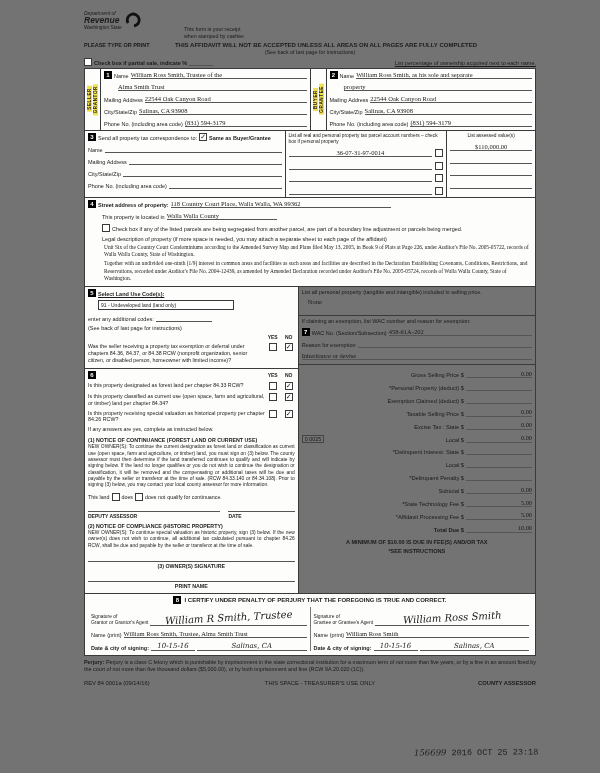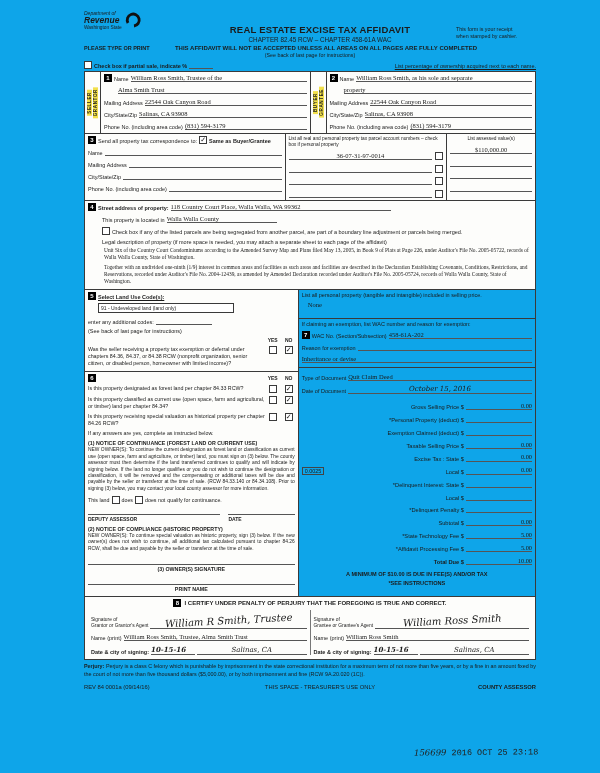--- a/index.html
+++ b/index.html
@@ -1,17 +1,17 @@
 <!DOCTYPE html>
 <html><head>
 <meta charset="utf-8">
 <style>
   html,body{margin:0;padding:0;}
   body{width:600px;height:773px;background:#f2f1ee;overflow:hidden;}
-  .page{position:relative;width:600px;height:773px;background:#0ea5e9;font-family:"Liberation Sans",sans-serif;color:#1b1b1b;}
+  .page{position:relative;width:600px;height:773px;background:#737373;font-family:"Liberation Sans",sans-serif;color:#1b1b1b;}
   .form{position:absolute;left:84px;top:10px;width:452px;}
   .box{border:1px solid #3a3a3a;background:#fdfdfb;}
   .bold{font-weight:bold;}
   .center{text-align:center;}
   .u{text-decoration:underline;}
   .lbl{font-size:5.5px;}
   .val{font-family:"Liberation Serif",serif;font-size:6.5px;}
   .hand{font-family:"DejaVu Serif",serif;font-style:italic;font-size:7px;}
   .num{display:inline-flex;flex:none;align-items:center;justify-content:center;width:8px;height:8px;background:#000;color:#fff;font-size:6px;font-weight:bold;}
   .cb{display:inline-block;flex:none;width:6px;height:6px;border:1px solid #3a3a3a;font-size:7px;line-height:5px;text-align:center;vertical-align:-1px;background:#fff;overflow:visible;}
@@ -98,21 +98,21 @@
   
   .sec8{margin-top:-1px;padding:2px 3px 4px 3px;}
   .certify{display:flex;align-items:center;gap:3px;justify-content:center;font-size:6px;}
   .sigcols{display:flex;margin-top:3px;}
   .sigcol{flex:1;padding:0 3px;}
   .sigcol + .sigcol{border-left:1px solid #777;}
   .sig-top{display:flex;align-items:flex-end;gap:2px;}
   .siglabels{font-size:4.9px;line-height:1.25;}
   .sigline-area{flex:1;text-align:center;border-bottom:1px solid #555;}
   .signature{display:inline-block;font-family:"DejaVu Serif",serif;font-style:italic;font-size:10px;transform:rotate(-3deg);white-space:nowrap;}
-  .hand-date{width:44px;font-weight:bold;}
+  .hand-date{width:44px;text-align:center;}
 
   .perjury{font-size:5.4px;line-height:1.35;margin-top:3px;text-align:justify;}
   .footer-row{display:flex;align-items:center;margin-top:6px;font-size:5.8px;}
   .footer-row .f1{width:130px;}
   .footer-row .f2{flex:1;text-align:center;}
   .footer-row .f3{width:110px;text-align:right;font-weight:bold;}
   .stamp{position:absolute;left:414px;top:747px;font-family:"Liberation Mono",monospace;font-size:8.5px;color:#222;transform:rotate(-.6deg);white-space:nowrap;}
   .stamp .no{font-family:"DejaVu Serif",serif;font-style:italic;}
 </style>
 </head>
@@ -125,24 +125,20 @@
       <div class="logo">
         <div class="logo-text">
           <div class="logo-dept">Department of</div>
           <div class="logo-rev">Revenue</div>
           <div class="logo-state">Washington State</div>
         </div>
         <svg width="17" height="17" viewBox="0 0 17 17">
             <path d="M3 12 A6 6 0 1 1 9 15" fill="none" stroke="#111" stroke-width="2.8"></path>
           </svg>
       </div>
-      <div class="hdr-center">
-        <div class="title">REAL ESTATE EXCISE TAX AFFIDAVIT</div>
-        <div class="chapter">CHAPTER 82.45 RCW – CHAPTER 458-61A WAC</div>
-      </div>
       <div class="receipt">
         <div>This form is your receipt</div>
         <div>when stamped by cashier.</div>
       </div>
     </div>
     <div class="hdr-row2">
       <span class="please bold">PLEASE TYPE OR PRINT</span>
       <span class="warning">THIS AFFIDAVIT WILL NOT BE ACCEPTED UNLESS ALL AREAS ON ALL PAGES ARE FULLY COMPLETED</span>
       <span class="please-spacer"></span>
     </div>
@@ -394,30 +390,20 @@
             <span class="num">7</span>
             <span class="lbl">WAC No. (Section/Subsection)</span>
             <span class="val fill grow">458-61A-202</span>
           </div>
           <div class="frow">
             <span class="lbl">Reason for exemption</span>
             <span class="fill grow"></span>
           </div>
           <div class="val fill" style="margin-top:4px;">Inheritance or devise</div>
         </div>
-        <div class="doctype">
-          <div class="frow">
-            <span class="lbl">Type of Document</span>
-            <span class="val fill grow">Quit Claim Deed</span>
-          </div>
-          <div class="frow">
-            <span class="lbl">Date of Document</span>
-            <span class="hand fill grow center">October 15, 2016</span>
-          </div>
-        </div>
         <div class="taxcalc">
           <div class="trow">
             <span class="tlabel">Gross Selling Price $</span>
             <span class="tval">0.00</span>
           </div>
           <div class="trow">
             <span class="tlabel">*Personal Property (deduct) $</span>
             <span class="tval"></span>
           </div>
           <div class="trow">

